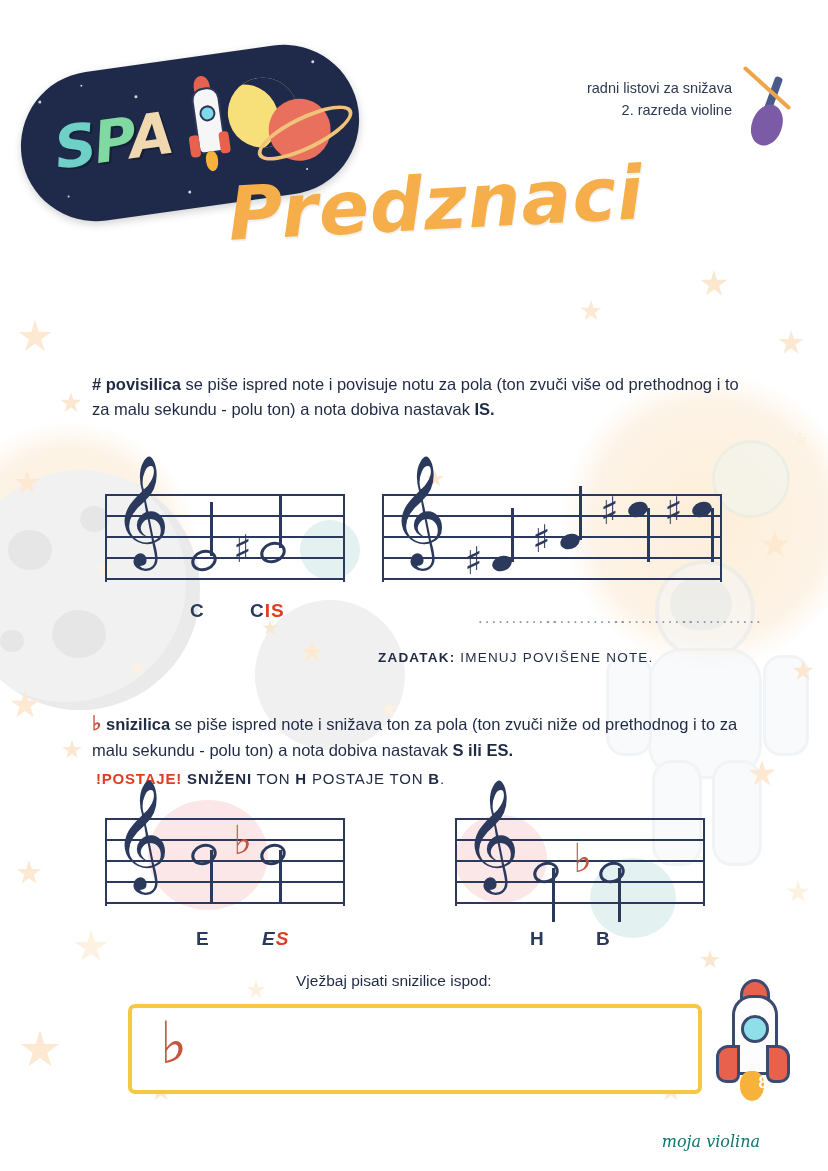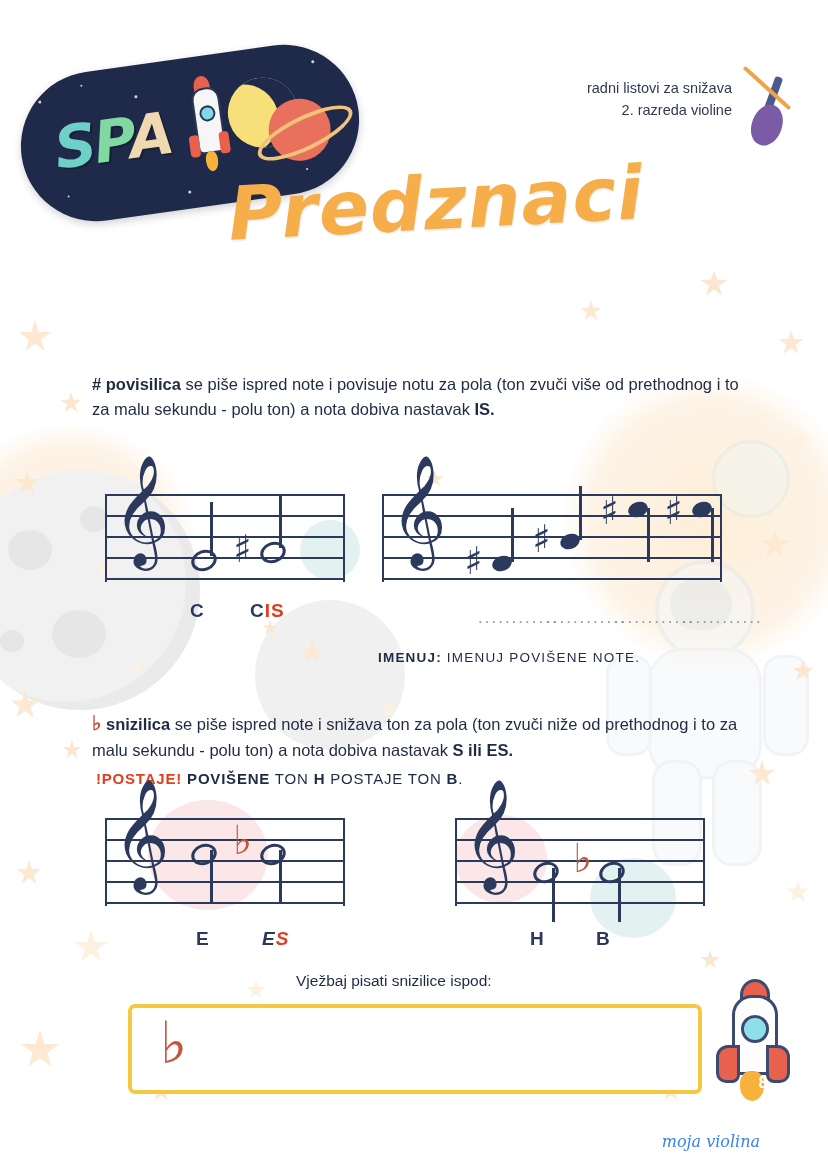--- a/index.html
+++ b/index.html
@@ -516,21 +516,21 @@
     justify-content: center;
     z-index: 4;
   }
   .brand {
     position: absolute;
     right: 68px;
     bottom: 20px;
     font-family: "DejaVu Serif", serif;
     font-style: italic;
     font-size: 16px;
-    color: #3b82f6;
+    color: #0f766e;
     z-index: 4;
   }
 </style>
 </head>
 <body>
 
 <div class="page">
 
   <div class="bg-layer">
     <div class="sun-burst" style="left:560px; top:370px;"></div>
@@ -688,31 +688,31 @@
       <div class="notehead" style="left:310px; top:8px;"></div>
       <div class="stem" style="left:329px; top:14px; height:54px;"></div>
     </div>
 
     <div class="dots" style="left:478px; top:608px;">............</div>
     <div class="dots" style="left:546px; top:608px;">............</div>
     <div class="dots" style="left:614px; top:608px;">............</div>
     <div class="dots" style="left:682px; top:608px;">............</div>
 
     <div class="task-label" style="left:378px; top:650px;">
-      <span class="tl">IMENUJ:</span>
+      <span class="tl">ZADATAK:</span>
       <span>IMENUJ POVIŠENE NOTE.</span>
     </div>
 
     <div class="para" style="left:92px; top:708px; width:680px;">
       <span class="flat-sym">♭</span> <b>snizilica</b><span> se piše ispred note i snižava ton za pola (ton zvuči niže od prethodnog i to za malu sekundu - polu ton) a nota dobiva nastavak </span><b>S ili ES.</b>
     </div>
 
     <div class="exception" style="left:96px; top:770px;">
       <span class="bold red">!POSTAJE!</span>
-      <span class="bold">POVIŠENE</span><span> TON </span><span class="bold">H</span><span> POSTAJE TON </span><span class="bold">B</span><span>.</span>
+      <span class="bold">SNIŽENI</span><span> TON </span><span class="bold">H</span><span> POSTAJE TON </span><span class="bold">B</span><span>.</span>
     </div>
 
     <div class="stave" style="left:105px; top:818px; width:240px; height:88px;">
       <div class="lines">
         <div class="ln" style="top:0px;"></div>
         <div class="ln" style="top:21px;"></div>
         <div class="ln" style="top:42px;"></div>
         <div class="ln" style="top:63px;"></div>
         <div class="ln" style="top:84px;"></div>
       </div>

